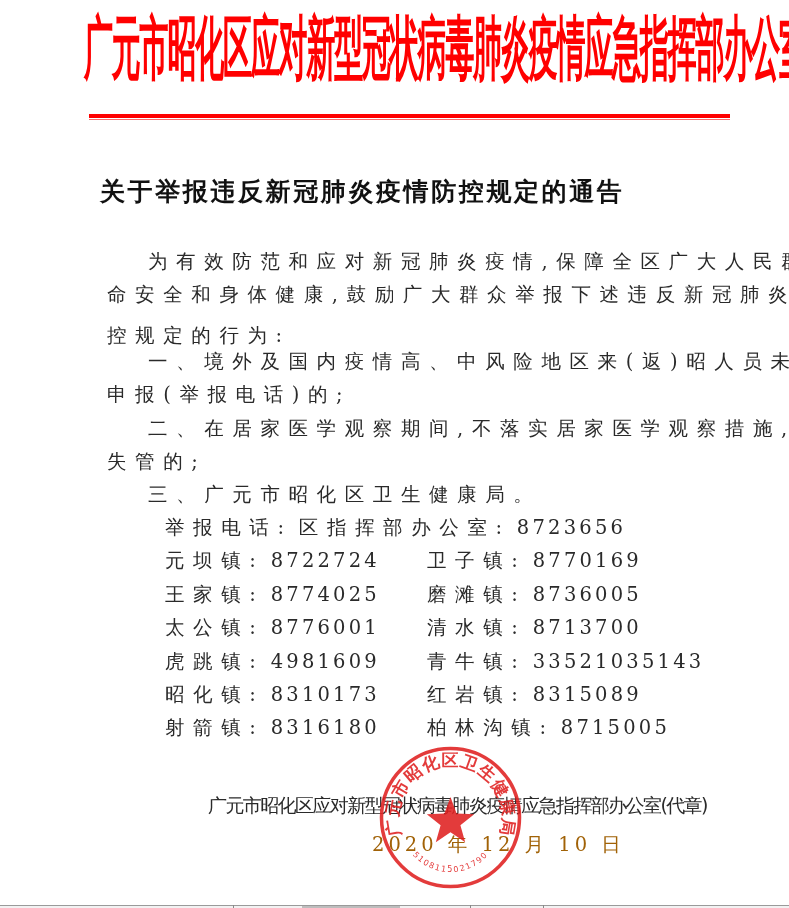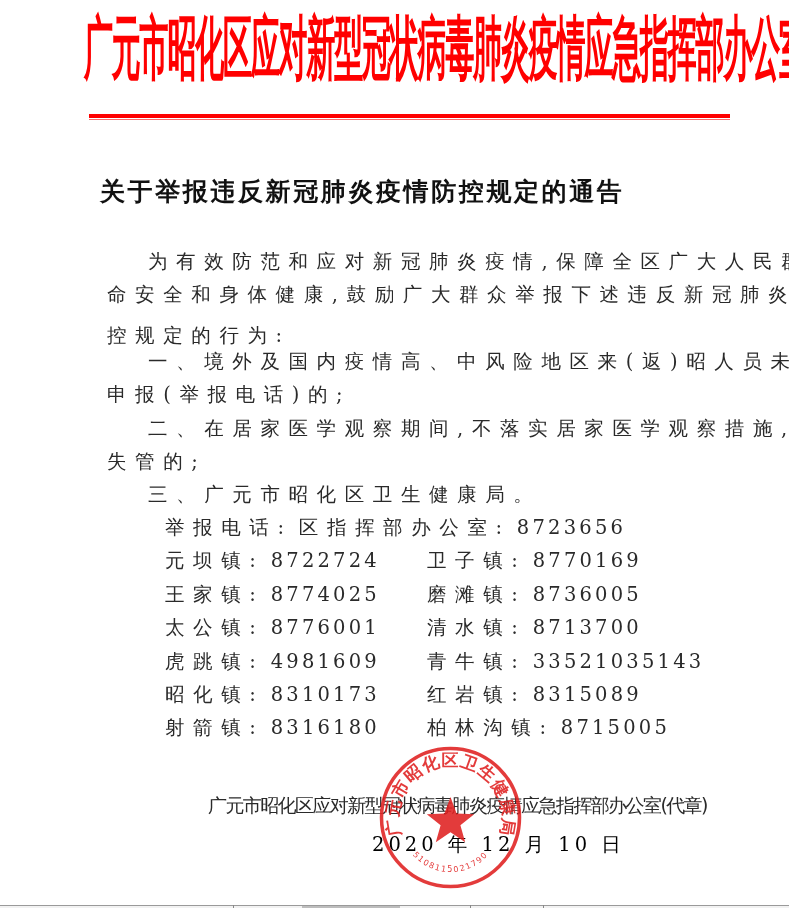--- a/index.html
+++ b/index.html
@@ -28,21 +28,21 @@
              font-family: "DejaVu Serif", "Liberation Serif", serif; }
   .contact .name { letter-spacing: 8.6px; }
   .contact .num { letter-spacing: 3.2px; }
   .col-left { left: 148px; margin-left: 17px; }
   .col-right { left: 427px; }
 
   .signature { position: absolute; left: 180px; top: 790px; font-size: 19px; line-height: 30px;
                letter-spacing: -1.6px; white-space: nowrap; color: #2a2a2a;
                font-family: "DejaVu Sans", "Liberation Sans", sans-serif; z-index: 2; margin-left: 28px; }
   .date { position: absolute; left: 372px; top: 830px; font-size: 19.5px; line-height: 30px;
-          letter-spacing: 4px; white-space: nowrap; color: #000000; z-index: 2;
+          letter-spacing: 4px; white-space: nowrap; color: #a16207; z-index: 2;
           font-family: "DejaVu Serif", "Liberation Serif", serif; }
 
   .seal { position: absolute; left: 378px; top: 745px; width: 145px; height: 145px; z-index: 3; opacity: 0.88; }
 
   .bottom-bar { position: absolute; left: 0; top: 905px; width: 789px; height: 3px; border-top: 1px solid #9a9a9a; background: #f2f2f2; }
   .bottom-bar .tick { position: absolute; top: -1px; width: 1px; height: 4px; background: #888; }
   .bottom-bar .thumb { position: absolute; left: 302px; top: 0; width: 98px; height: 3px; background: #bdbdbd; }
 </style>
 </head>
 <body>

